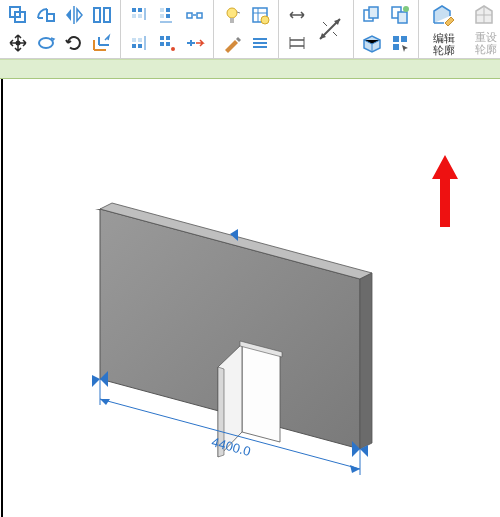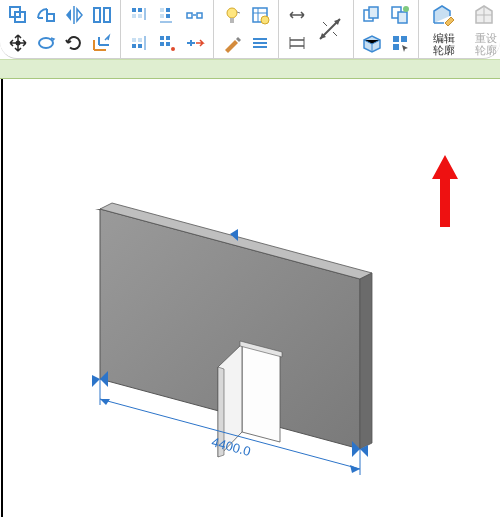--- a/index.html
+++ b/index.html
@@ -1,16 +1,16 @@
 <!DOCTYPE html>
 <html><head>
 <meta charset="utf-8">
 <style>
   html,body{margin:0;padding:0;width:500px;height:517px;background:#fff;font-family:"Microsoft YaHei",Arial,sans-serif;overflow:hidden;}
-  .ribbon{height:58px;background:#fff;border-bottom:1px solid #d0d0d0;display:flex;align-items:flex-end;border-radius:17px;}
+  .ribbon{height:58px;background:#fff;border-bottom:1px solid #d0d0d0;display:flex;align-items:flex-end;}
   .grp{display:flex;align-items:center;height:58px;padding:0 4px;border-right:1px solid #d0d0d0;}
   .btn{width:26px;height:26px;display:flex;align-items:center;justify-content:center;margin:1px;border-radius:2px;}
   .col{display:flex;flex-direction:column;}
   .big{display:flex;flex-direction:column;align-items:center;justify-content:center;width:42px;height:56px;font-size:11px;color:#333;line-height:1.1;}
   .big.dis{color:#aaa;}
   .big .ic{width:28px;height:28px;display:flex;align-items:center;justify-content:center;margin-bottom:2px;}
   .sep-strip{height:18px;background:#dfeed0;border-bottom:1px solid #a8c77f;border-top:1px solid #c9dfae;}
   .canvas{position:relative;width:500px;height:441px;background:#fff;}
   .arrow-ann{position:absolute;left:430px;top:76px;}
   svg{display:block;}
@@ -241,21 +241,21 @@
       <span style="white-space:pre;text-align:center;">编辑
 轮廓</span>
     </div>
     <div class="big dis">
       <div class="ic">
         <svg width="26" height="26">
             <path d="M3 20L3 8l8-5 8 5v12z" fill="#eee" stroke="#bbb" stroke-width="1.5"></path>
             <path d="M11 3v17M3 12h16" stroke="#bbb" stroke-width="1"></path>
           </svg>
       </div>
-      <span style="white-space:pre;text-align:center;">重设
+      <span style="white-space:pre;text-align:center;font-family:Liberation Mono, monospace;">重设
 轮廓</span>
     </div>
   </div>
 
 </div>
 
 <div class="sep-strip"></div>
 
 <div class="canvas">
 

